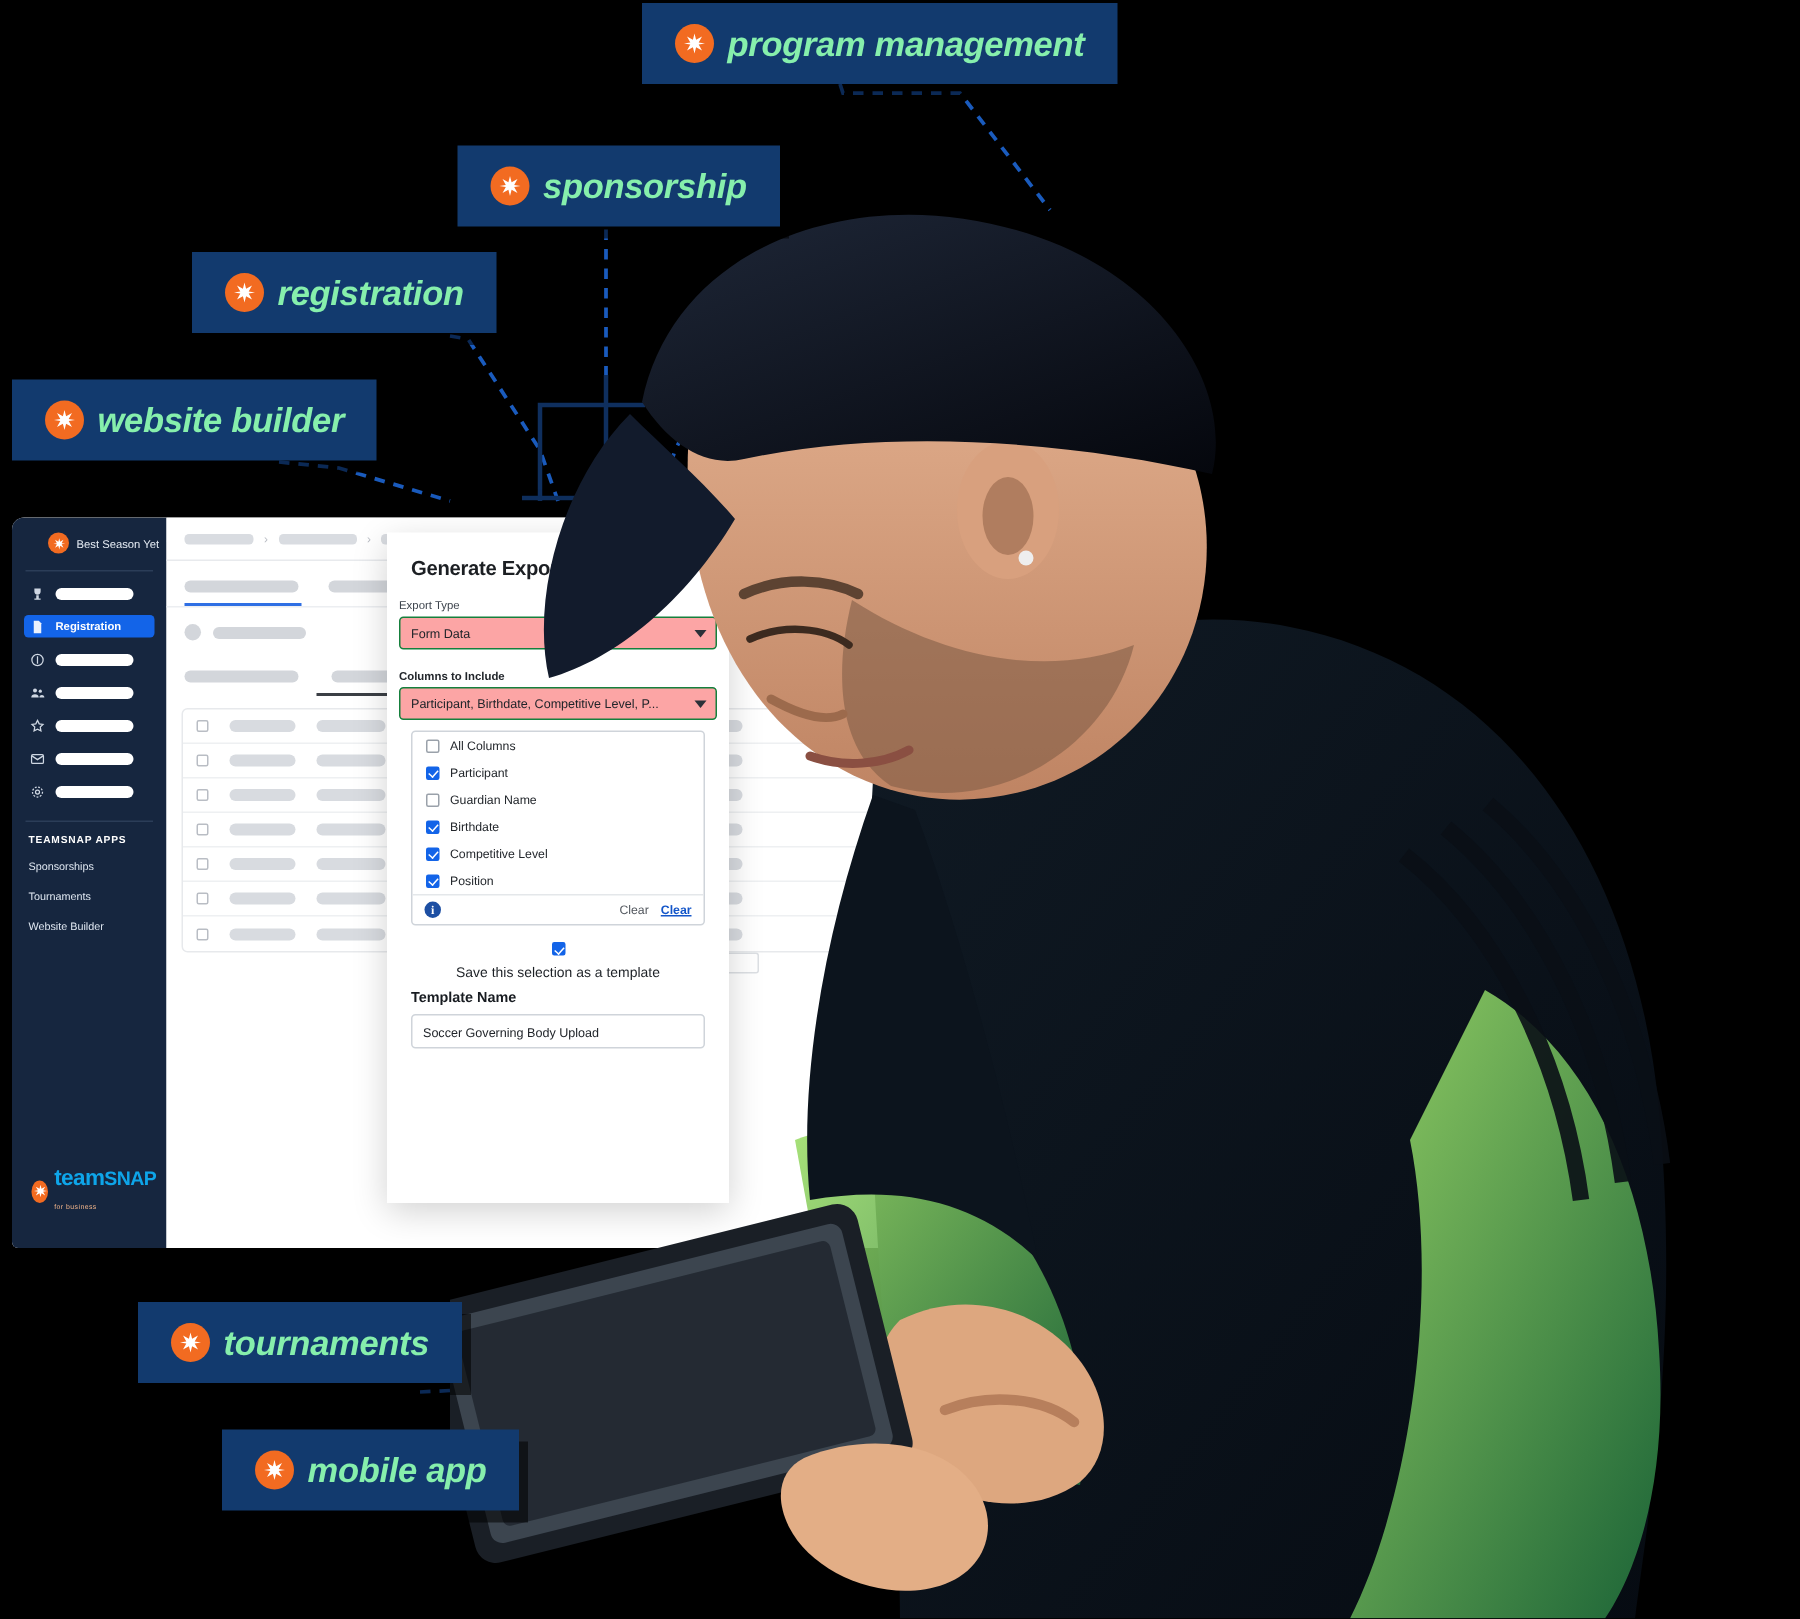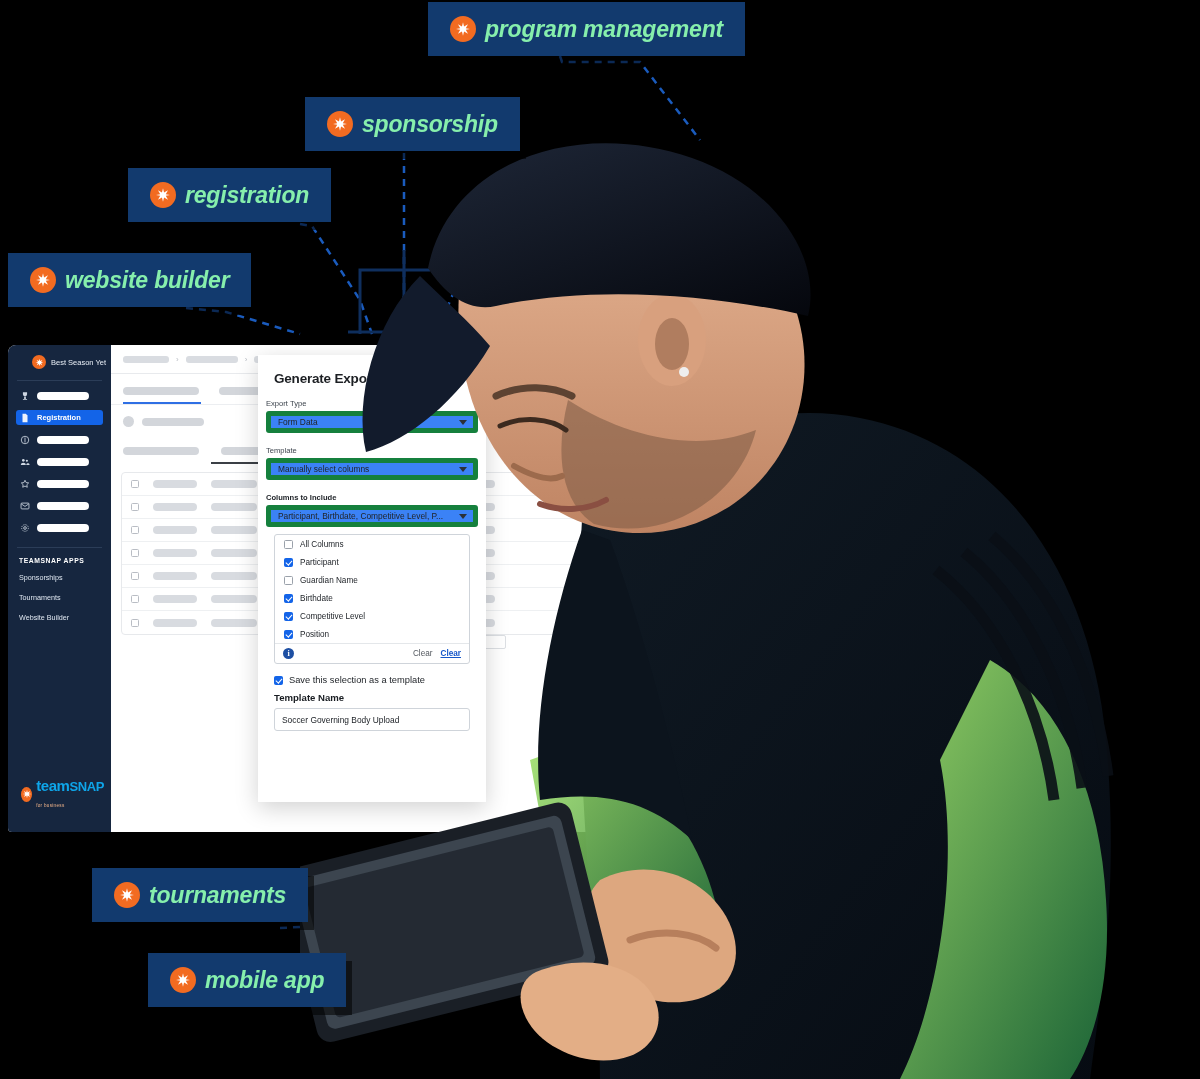--- a/index.html
+++ b/index.html
@@ -128,22 +128,22 @@
     position: absolute; left: 258px; top: 355px;
     width: 228px; height: 447px;
     background: #ffffff;
     box-shadow: 0 6px 22px rgba(0,0,0,0.18);
   }
   #modal-title { font-size: 13.5px; font-weight: 700; color: #1c1f23; padding: 16px 16px 0; letter-spacing: -.2px;}
   .fgroup { padding: 0 8px; margin-top: 13px; }
   .flabel { font-size: 7.6px; color: #3d444d; margin-bottom: 3px; display:block; }
   .flabel.bold { font-weight: 700; color: #22262b; }
   .fselect {
-    position: relative; height: 22px; border: 5px solid #15803d; border-radius: 3px;
-    display: flex; align-items: center; padding: 0 18px 0 7px; background: #3b82f6;
+    position: relative; height: 22px; border: 1px solid #15803d; border-radius: 3px;
+    display: flex; align-items: center; padding: 0 18px 0 7px; background: #fca5a5;
   }
   .fselect span { font-size: 8.4px; color: #21252a; white-space: nowrap; overflow: hidden; }
   .caret {
     position: absolute; right: 6px; top: 50%; margin-top: -2px;
     width: 0; height: 0; border-left: 4px solid transparent; border-right: 4px solid transparent;
     border-top: 5px solid #2b3038;
   }
   #cols-panel {
     margin: 7px 16px 0; border: 1px solid #cfd4da; border-radius: 3px; background: #fff;
   }
@@ -160,21 +160,21 @@
   }
   .clabel { font-size: 8.2px; color: #23272c; white-space: nowrap; }
   #cols-foot {
     display: flex; align-items: center; height: 20px; padding: 0 8px;
     border-top: 1px solid #e4e7ea;
   }
   #info-ico { width: 11px; height: 11px; border-radius: 50%; background: #1d4fa3; color:#fff;
     font-size: 8px; font-weight: 700; display:flex; align-items:center; justify-content:center; font-family:"Liberation Serif",serif;}
   #clear-btn { margin-left: auto; font-size: 8.2px; color: #53585f; }
   #done-btn { margin-left: 8px; font-size: 8.2px; color: #1456c9; text-decoration: underline; font-weight: 600;}
-  #save-row { display: flex; align-items: center; gap: 6px; padding: 11px 16px 0; }
+  #save-row { display: flex; align-items: center; gap: 6px; padding: 11px 16px 0; flex-direction: column; }
   #save-label { font-size: 9.3px; color: #1c2025; }
   #tmpl-name-label { font-size: 9.6px; font-weight: 700; color: #181c21; padding: 7px 16px 0; }
   #tmpl-input {
     margin: 5px 16px 0; height: 23px; border: 1px solid #cfd4da; border-radius: 3px;
     display: flex; align-items: center; padding: 0 7px;
   }
   #tmpl-input span { font-size: 8.4px; color: #21252a; }
   #modal-actions { display: flex; justify-content: flex-end; gap: 9px; padding: 24px 16px 0; }
   .btn { height: 23px; border-radius: 3px; display: flex; align-items: center; justify-content: center; gap: 5px; padding: 0 13px; font-size: 8.4px; }
   #cancel-btn { border: 1px solid #ced3d9; color: #2b3038; background: #fff; }
@@ -414,27 +414,20 @@
     <div id="modal-title">Generate Export</div>
 
     <div class="fgroup">
       <span class="flabel">Export Type</span>
       <div class="fselect">
         <span>Form Data</span>
         <i class="caret"></i>
       </div>
     </div>
 
-    <div class="fgroup">
-      <span class="flabel">Template</span>
-      <div class="fselect">
-        <span>Manually select columns</span>
-        <i class="caret"></i>
-      </div>
-    </div>
 
     <div class="fgroup">
       <span class="flabel bold">Columns to Include</span>
       <div class="fselect">
         <span>Participant, Birthdate, Competitive Level, P...</span>
         <i class="caret"></i>
       </div>
     </div>
 
     <div id="cols-panel">

